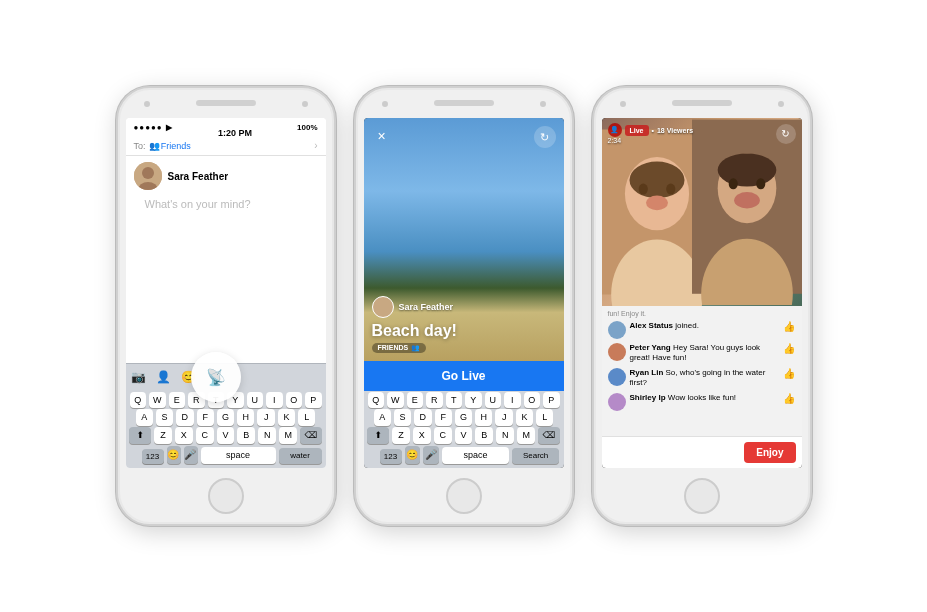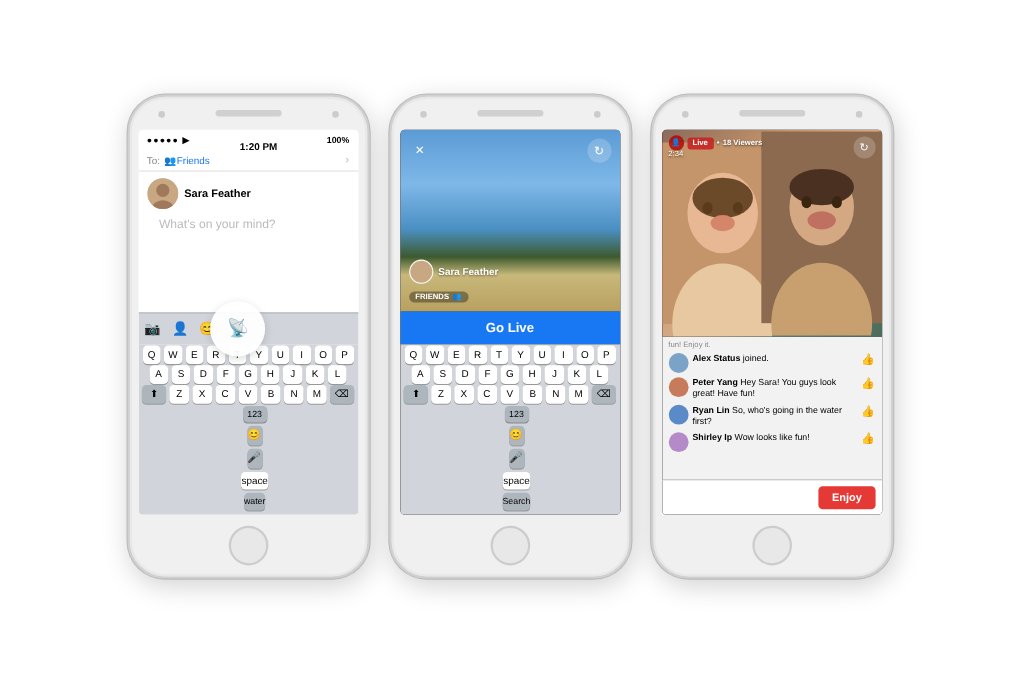--- a/index.html
+++ b/index.html
@@ -178,22 +178,21 @@
       flex: 2.5;
     }
     .kb-key.return-key {
       flex: 2;
       font-size: 8px;
     }
     .kb-bottom-row {
       display: flex;
       gap: 3px;
       padding: 1px 4px 4px 16px;
-      align-items: center;
-      flex-direction: column;
+      align-items: flex-end;
     }
     .kb-special {
       font-size: 8px;
       background: #adb5bd;
       border-radius: 4px;
       padding: 3px 4px;
       min-width: 22px;
       text-align: center;
       box-shadow: 0 1px 0 #888;
     }
@@ -498,20 +497,21 @@
           <div class="refresh-icon">
             <span>↻</span>
           </div>
         </div>
 
         <div style="flex:1; display:flex; flex-direction:column; justify-content:flex-end;">
           <div class="beach-user-row">
             <div class="avatar-beach" style="background:#c8a882;"></div>
             <span class="beach-name">Sara Feather</span>
           </div>
+          <div class="beach-title">Beach day!</div>
           <div class="friends-badge">
             <span>FRIENDS</span>
             <span>👥</span>
           </div>
         </div>
       </div>
 
       <div class="go-live-btn">Go Live</div>
 
       <div class="phone2-keyboard">

